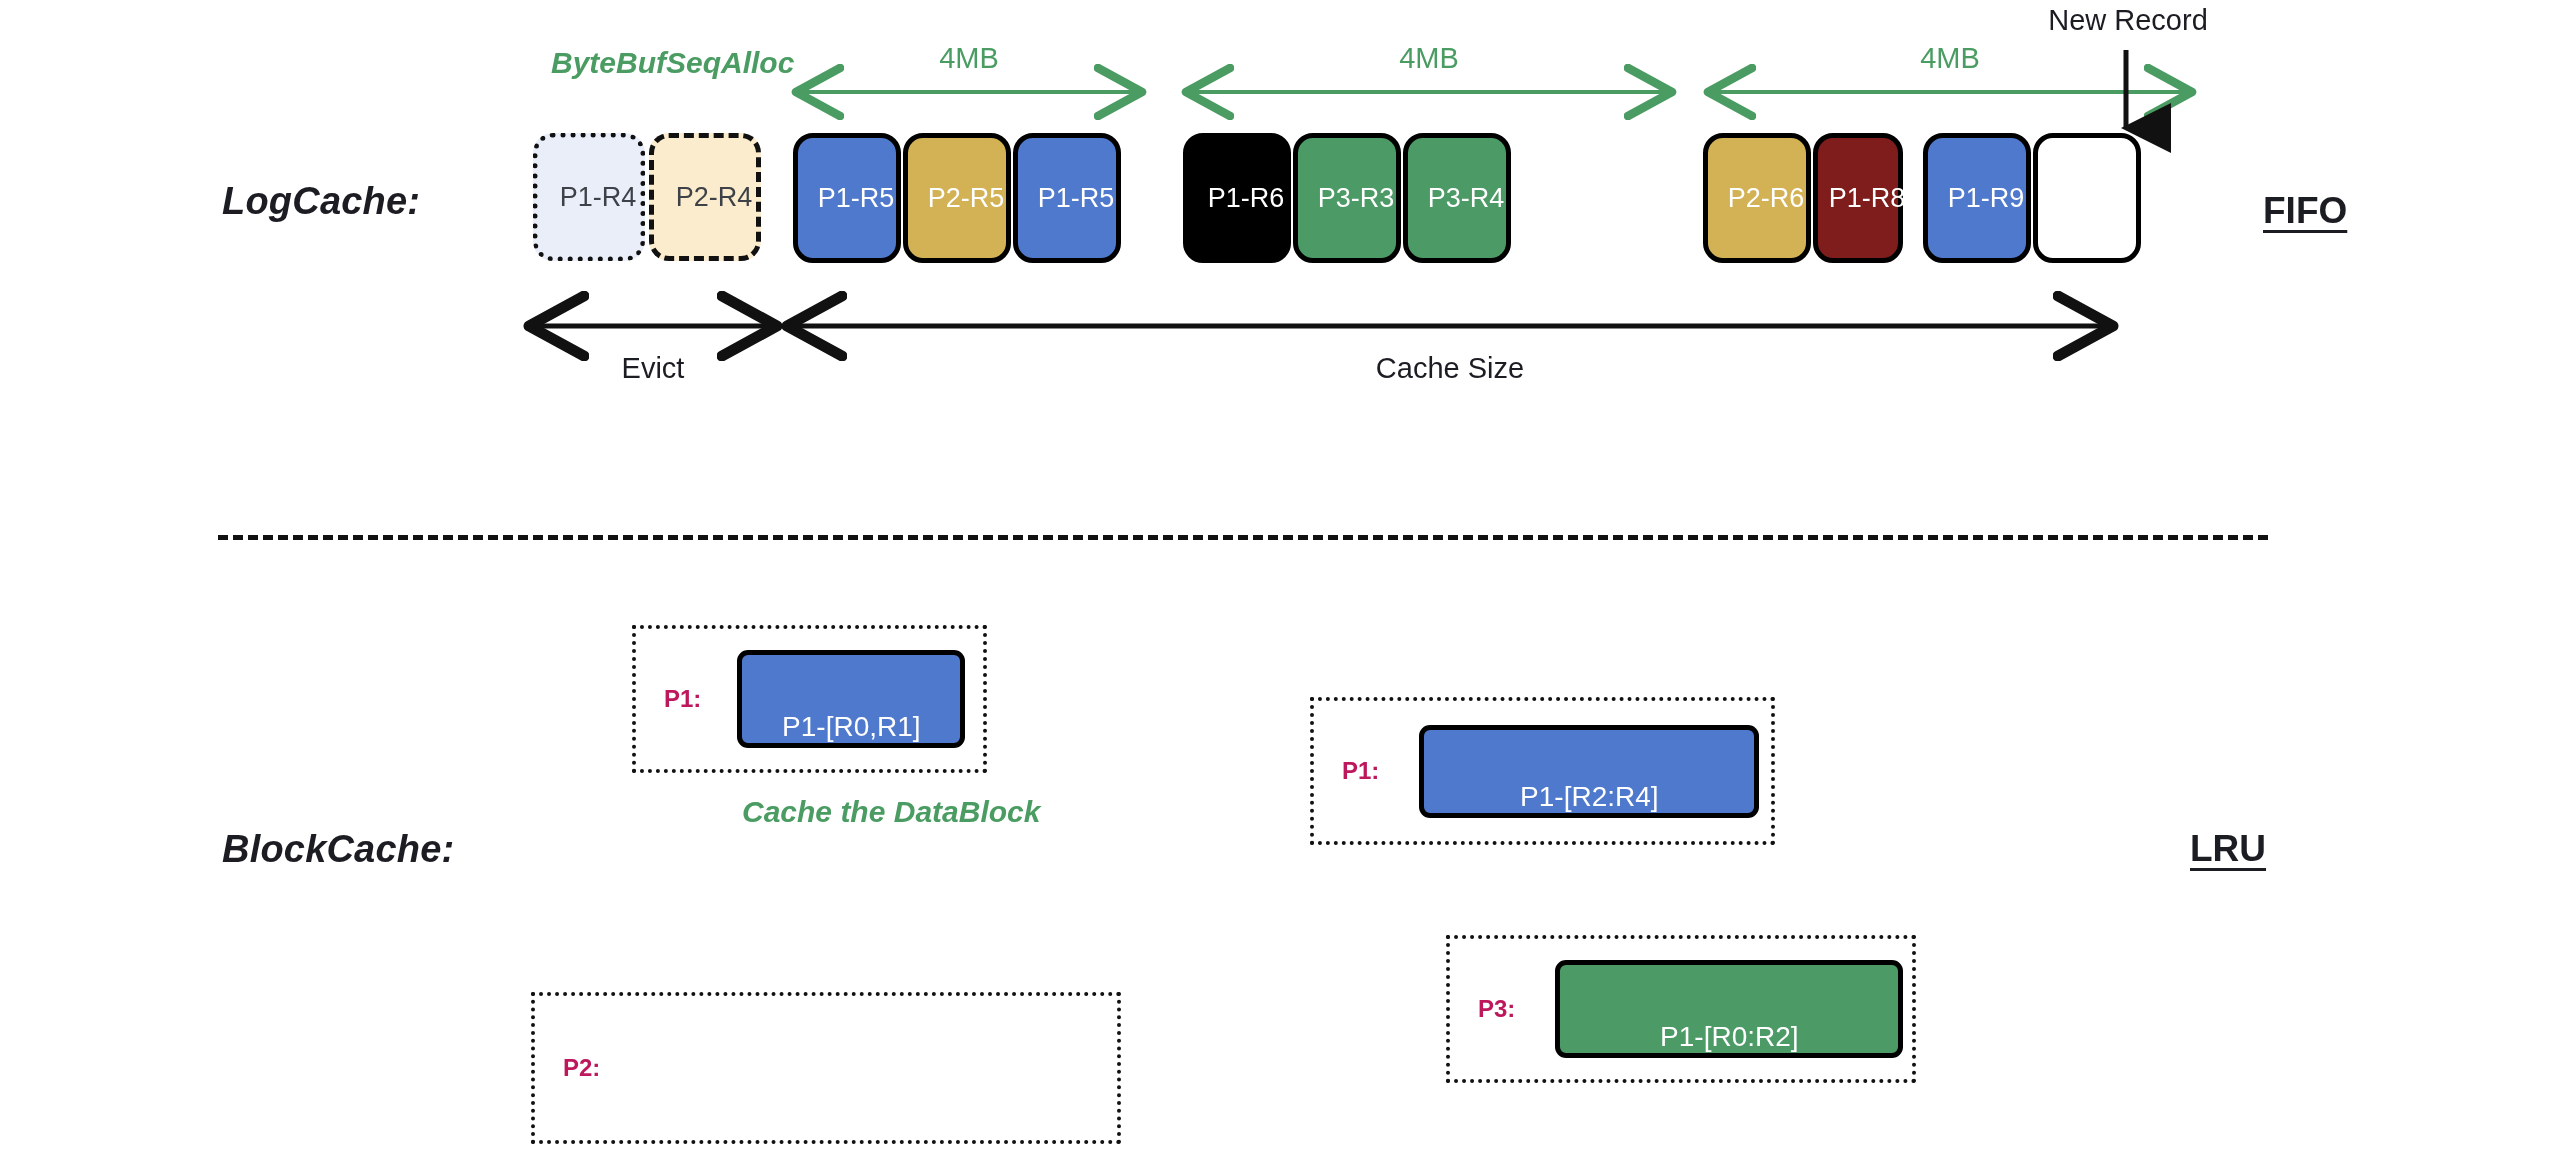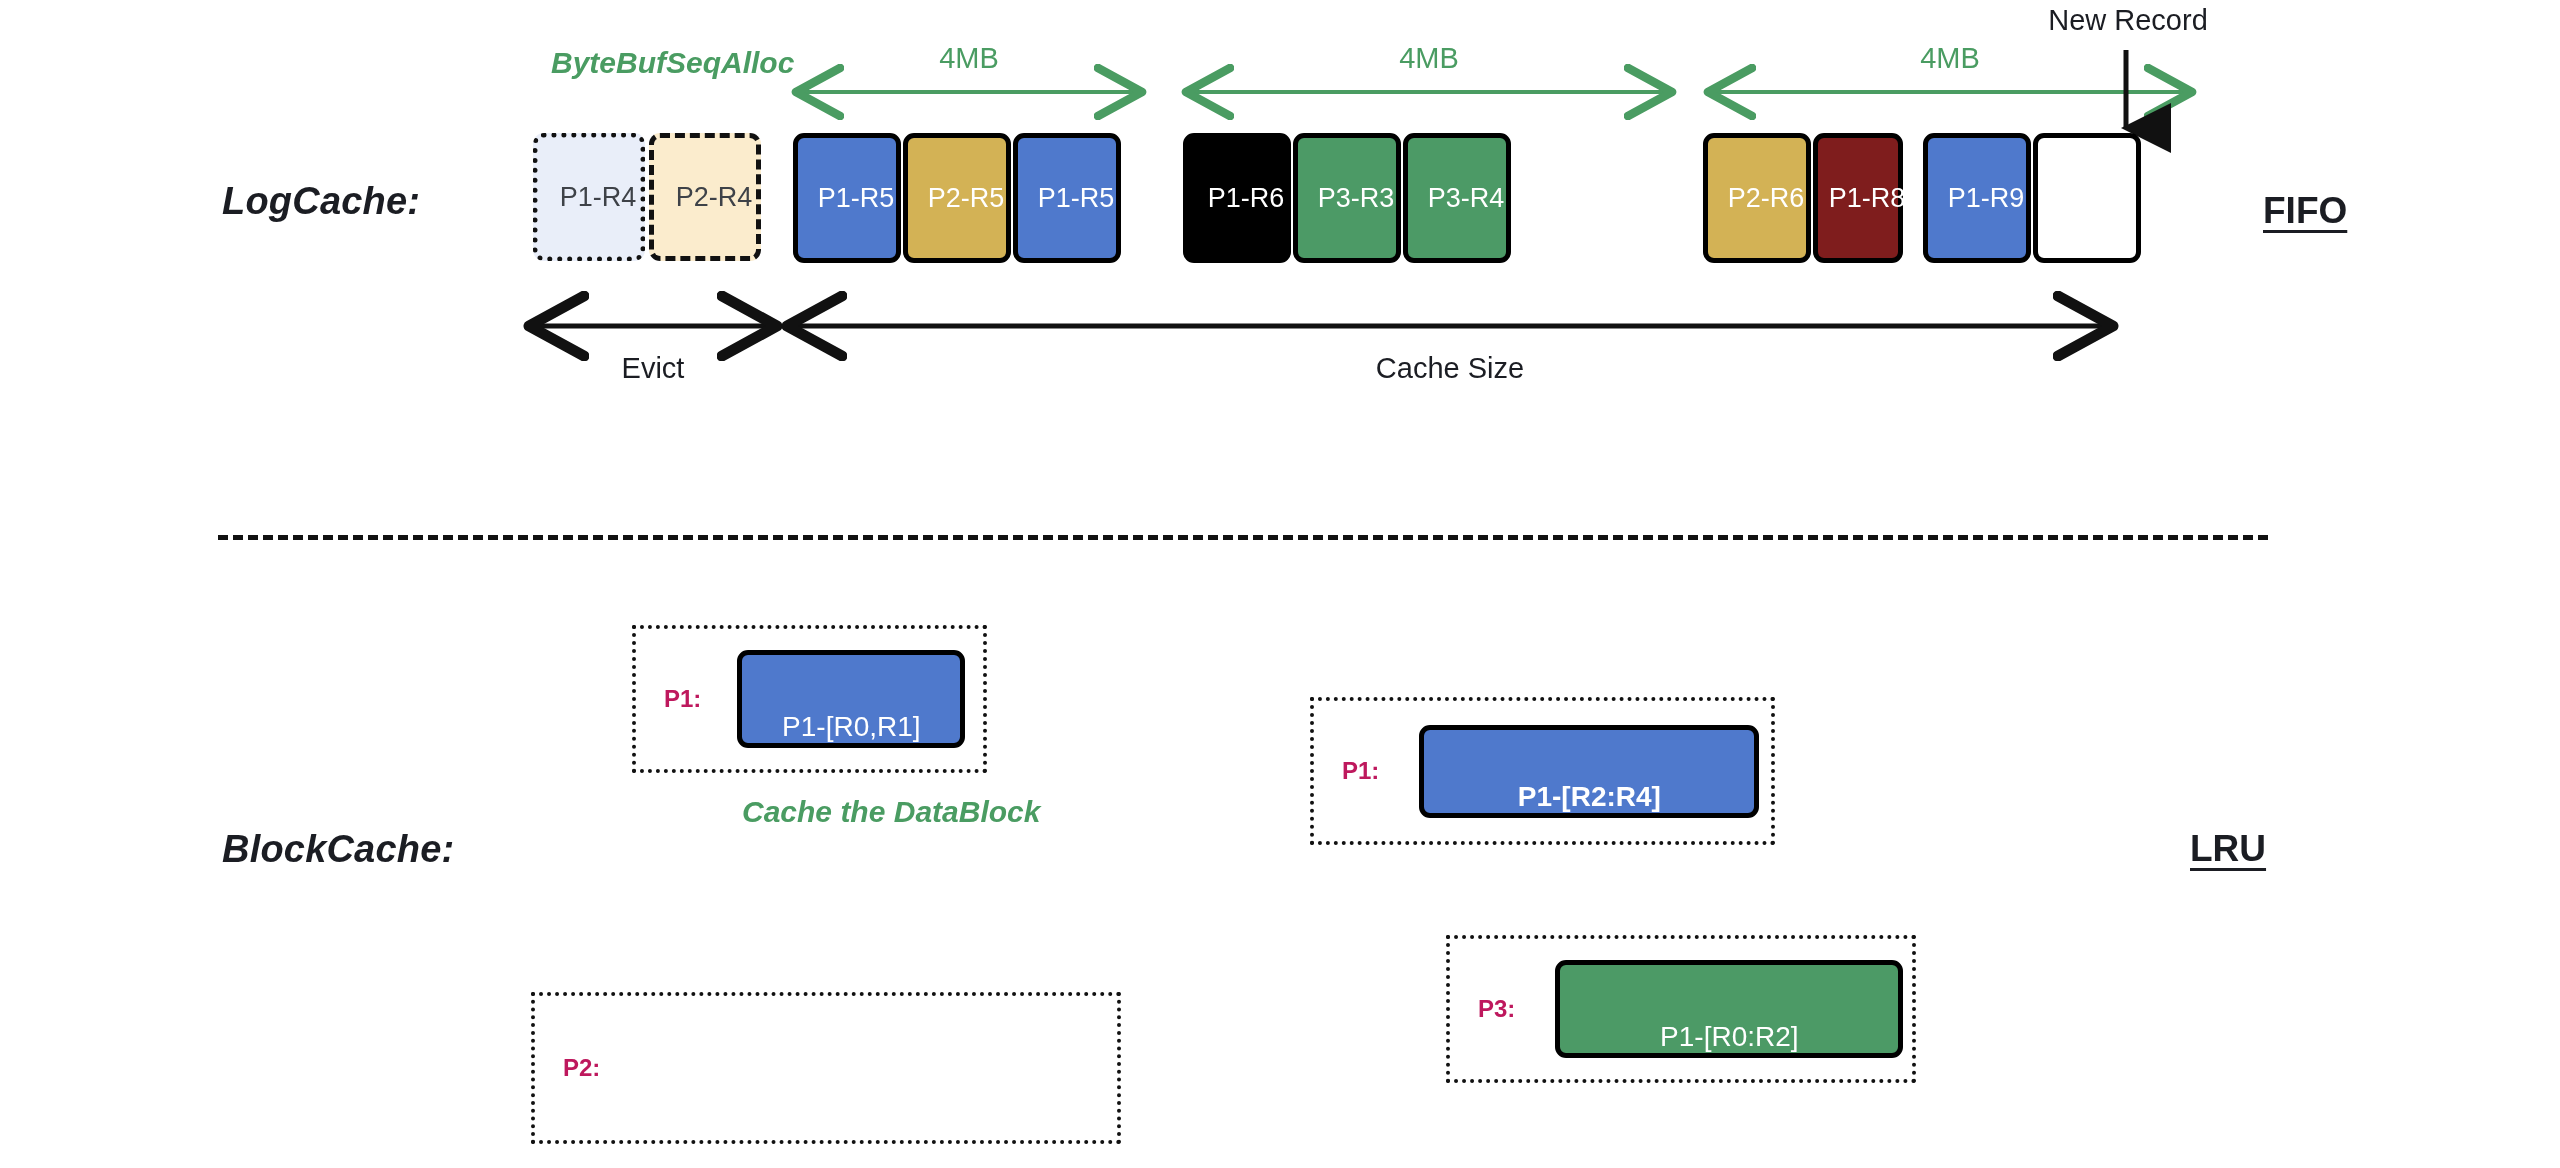--- a/index.html
+++ b/index.html
@@ -65,21 +65,21 @@
     font-size: 29px;
     color: #1b1d23;
     white-space: nowrap;
     text-align: center;
   }
 
   
   .cell {
     position: absolute;
     box-sizing: border-box;
-    border-radius: 11px;
+    border-radius: 20px;
     display: flex;
     align-items: center;
     justify-content: center;
     font-size: 27px;
     line-height: 1;
     white-space: nowrap;
     padding-left: 18px;
   }
   .cell.solid {
     border: 5px solid #000000;
@@ -249,21 +249,21 @@
     <span class="bc-key">P1:</span>
     <div class="bc-block" style="margin-left:36px; width:228px; height:98px; background:#4f79cc;">
       <span>P1-[R0,R1]</span>
     </div>
   </div>
 
   <div class="abs green-note" style="left:742px; top:795px;">Cache the DataBlock</div>
 
   <div class="bc-group" style="left:1310px; top:697px; width:465px; height:148px; padding-left:28px;">
     <span class="bc-key">P1:</span>
-    <div class="bc-block" style="margin-left:40px; width:340px; height:93px; background:#4f79cc;font-weight:bold;">
+    <div class="bc-block" style="margin-left:40px; width:340px; height:93px; background:#4f79cc;">
       <span>P1-[R2:R4]</span>
     </div>
   </div>
 
   <div class="bc-group" style="left:531px; top:992px; width:590px; height:152px; padding-left:28px;">
     <span class="bc-key">P2:</span>
   </div>
 
   <div class="bc-group" style="left:1446px; top:935px; width:470px; height:148px; padding-left:28px;">
     <span class="bc-key">P3:</span>

